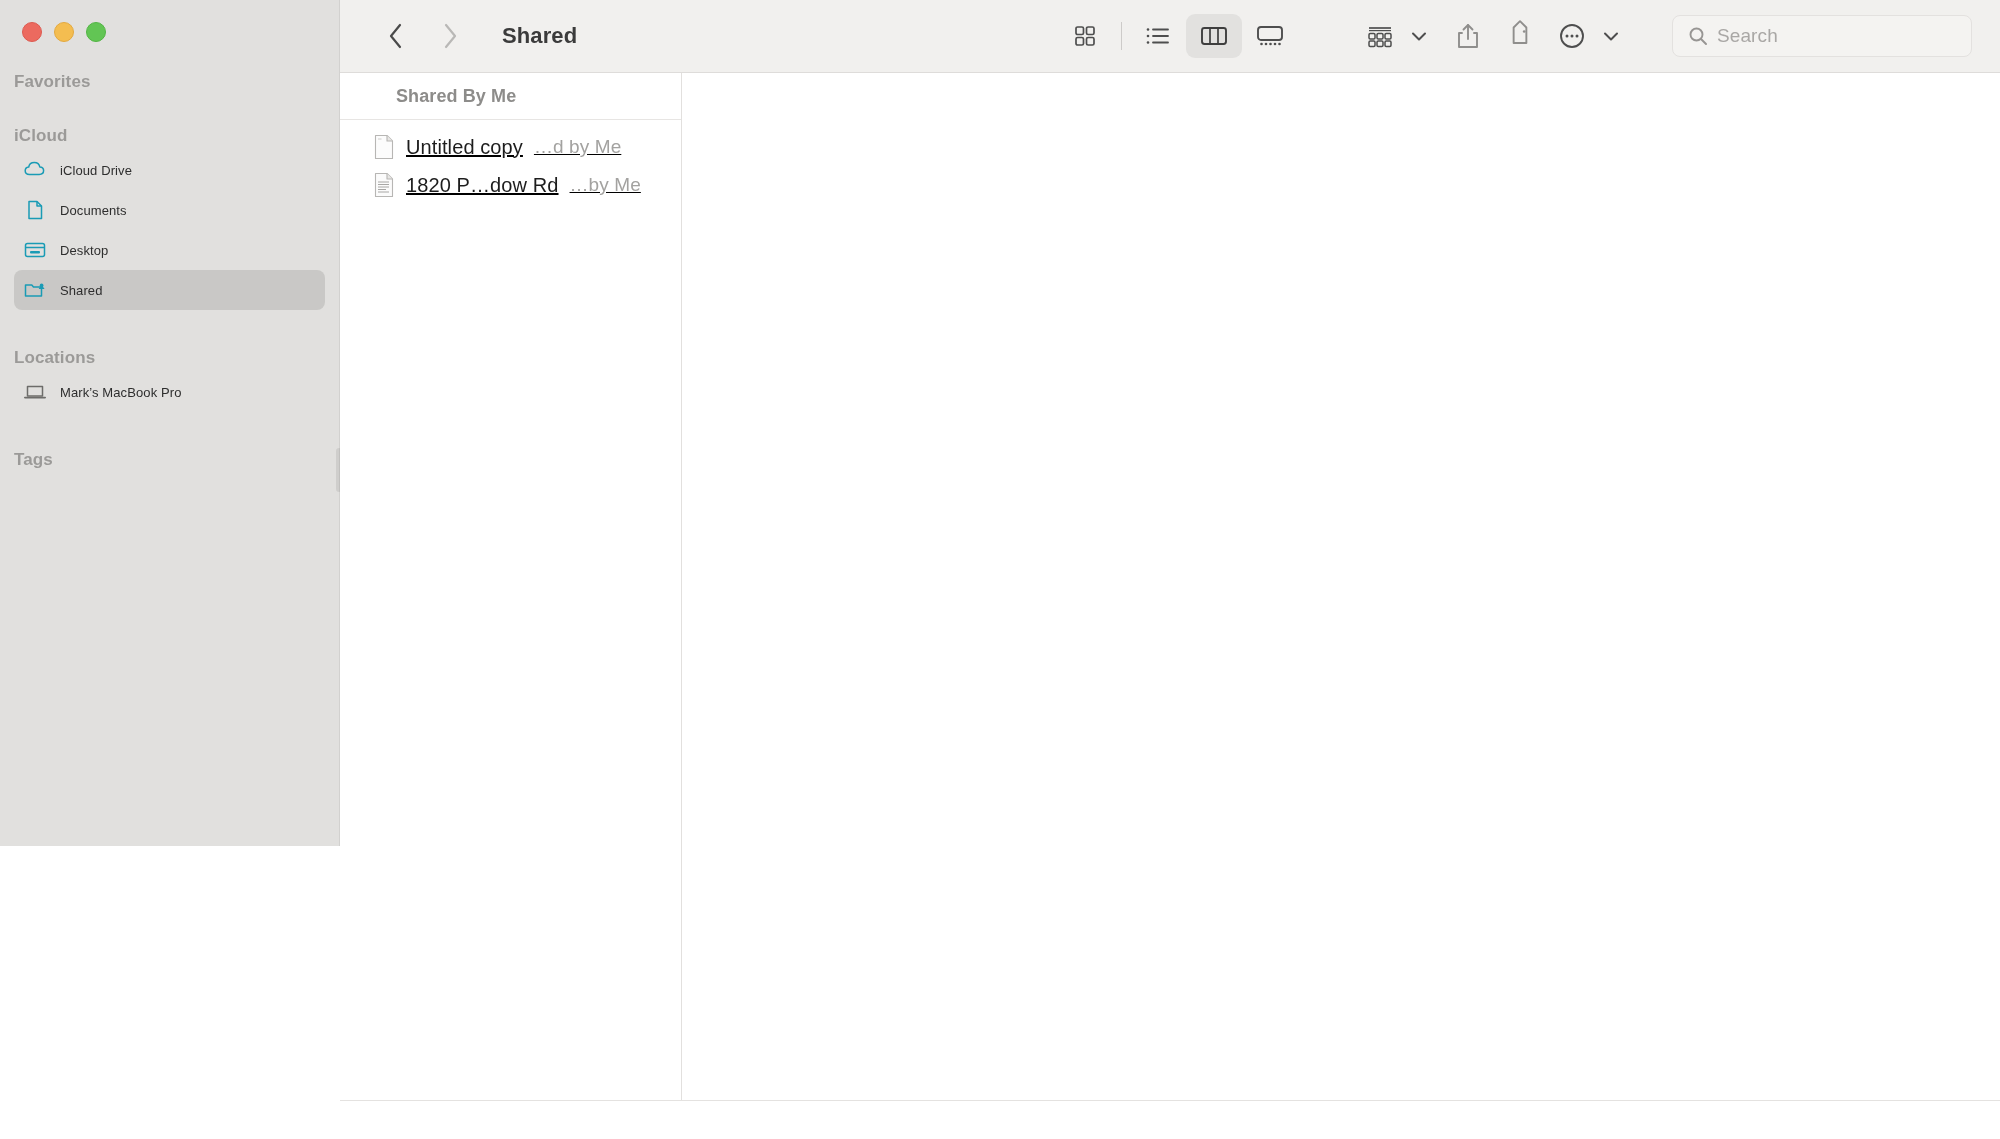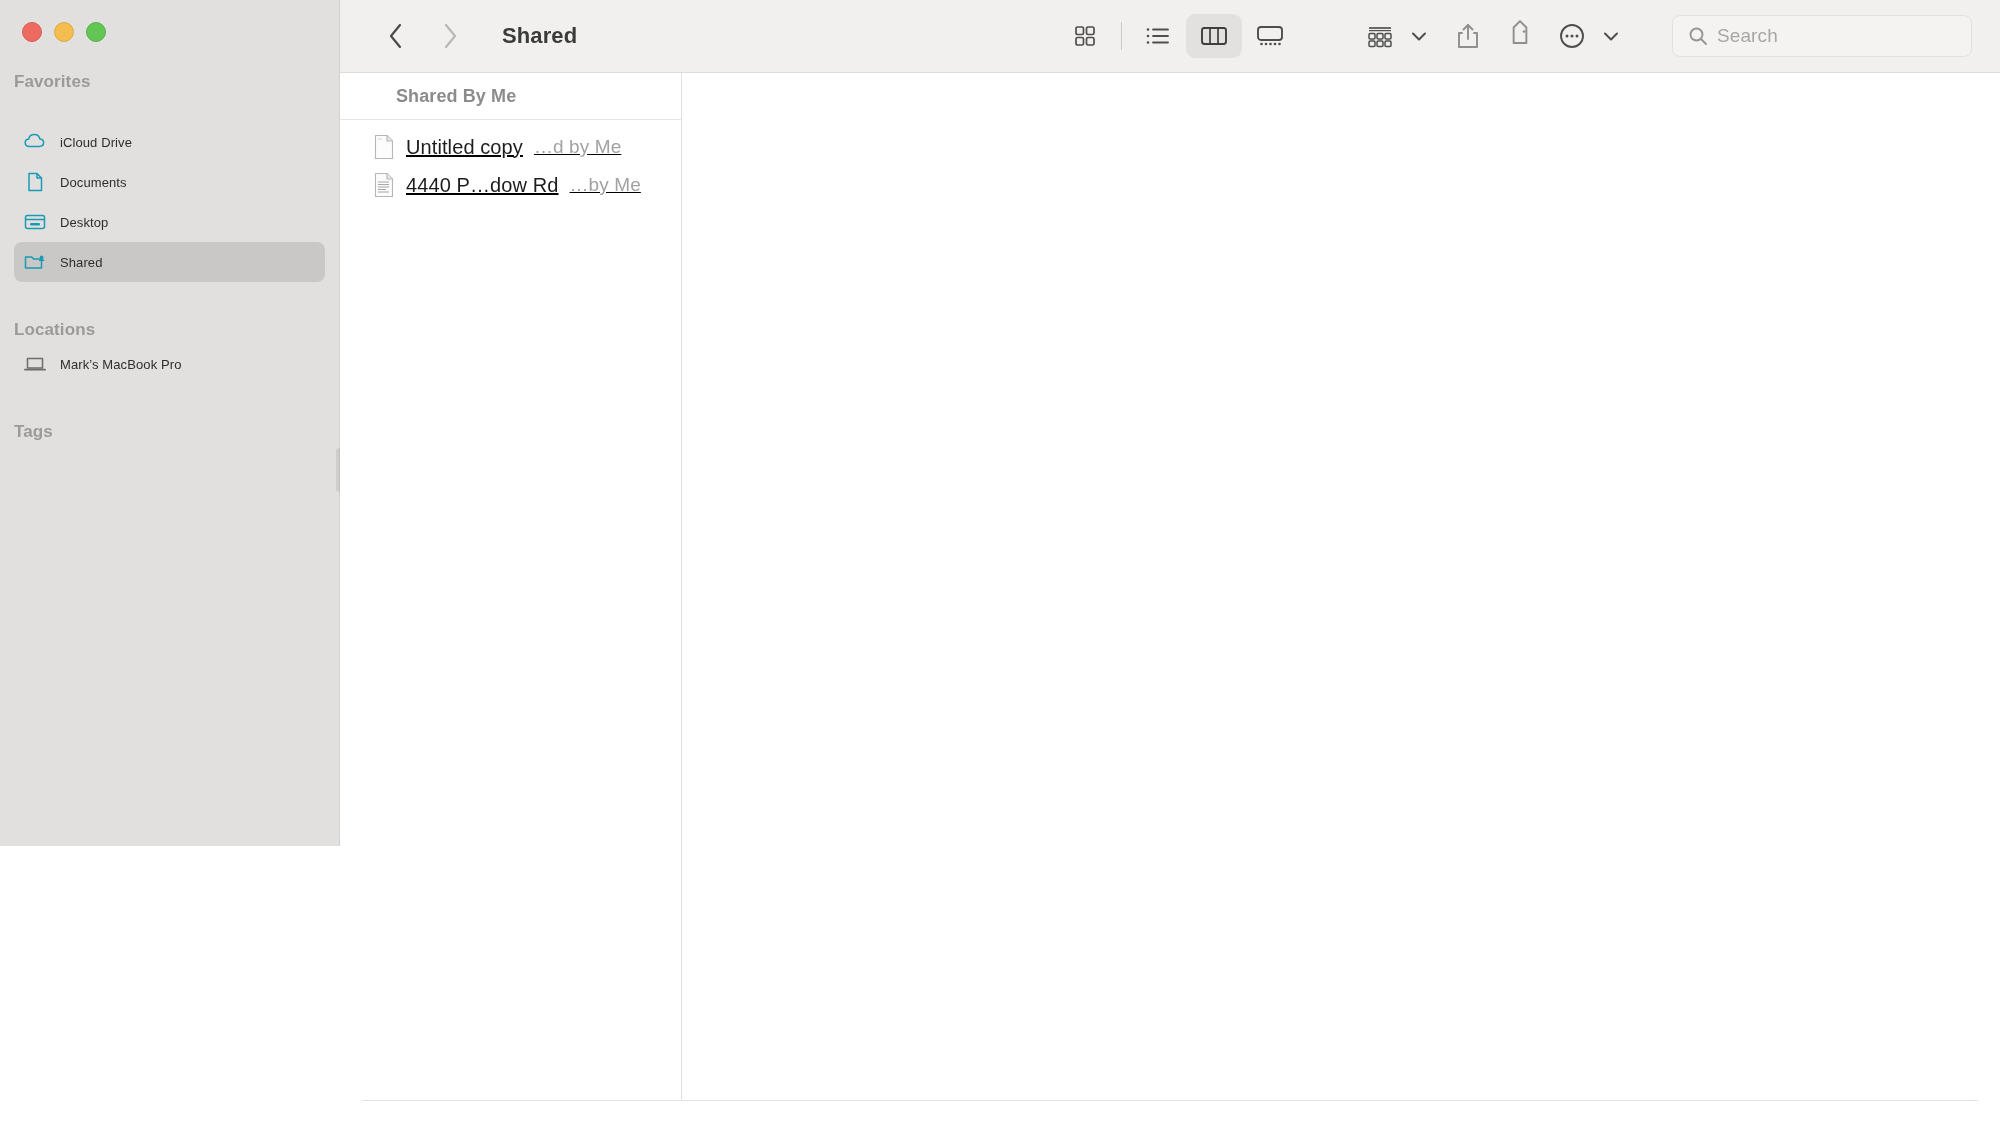--- a/index.html
+++ b/index.html
@@ -237,21 +237,20 @@
 
   
   #columns {
     position: relative;
     flex: 1 1 auto;
     display: flex;
     flex-direction: row;
     min-height: 0;
     background: #ef4444;
     border-bottom: 1px solid #e4e2e0;
-    border-radius: 27px;
   }
 
   #col-1 {
     width: 342px;
     flex: 0 0 342px;
     border-right: 1px solid #e2e0de;
     display: flex;
     flex-direction: column;
     box-sizing: border-box;
     background: #ffffff;
@@ -340,20 +339,21 @@
 
     <div id="sidebar-scroll">
 
       <div class="sb-group">
         <div class="sb-section-title">Favorites</div>
       </div>
 
       <div class="gap-sm"></div>
 
       <div class="sb-group">
+        <div class="sb-section-title">iCloud</div>
 
         <div class="sb-item">
           <span class="sb-icon">
             <svg width="26" height="26" viewBox="0 0 26 26">
               <path d="M7.5 17.5 C4.9 17.5 3.2 15.9 3.2 13.8 C3.2 11.9 4.7 10.3 6.7 10.1 C7.1 7.4 9.4 5.4 12.3 5.4 C15.1 5.4 17.4 7.3 17.8 9.9 C20 10 21.6 11.5 21.6 13.6 C21.6 15.8 19.8 17.5 17.2 17.5 Z" fill="none" stroke="#1a9bb5" stroke-width="1.5" stroke-linejoin="round"></path>
             </svg>
           </span>
           <span class="sb-label">iCloud Drive</span>
         </div>
 
@@ -571,21 +571,21 @@
               <svg width="24" height="28" viewBox="0 0 24 28">
                 <path d="M3.5 2.5 L15 2.5 L20.5 8 L20.5 25.5 L3.5 25.5 Z" fill="#fbfbfb" stroke="#b7b6b4" stroke-width="1.1" stroke-linejoin="round"></path>
                 <path d="M15 2.5 L15 8 L20.5 8" fill="#e8e7e5" stroke="#b7b6b4" stroke-width="1.1" stroke-linejoin="round"></path>
                 <line x1="6" y1="11" x2="17" y2="11" stroke="#a8a7a5" stroke-width="1"></line>
                 <line x1="6" y1="13.5" x2="17" y2="13.5" stroke="#a8a7a5" stroke-width="1"></line>
                 <line x1="6" y1="16" x2="17" y2="16" stroke="#a8a7a5" stroke-width="1"></line>
                 <line x1="6" y1="18.5" x2="14" y2="18.5" stroke="#a8a7a5" stroke-width="1"></line>
                 <line x1="6" y1="21" x2="17" y2="21" stroke="#a8a7a5" stroke-width="1"></line>
               </svg>
             </span>
-            <span class="file-name">4440 P…dow Rd</span>
+            <span class="file-name">1820 P…dow Rd</span>
             <span class="file-meta">…by Me</span>
           </div>
 
         </div>
       </div>
 
       <div id="col-2"></div>
 
     </div>
 

